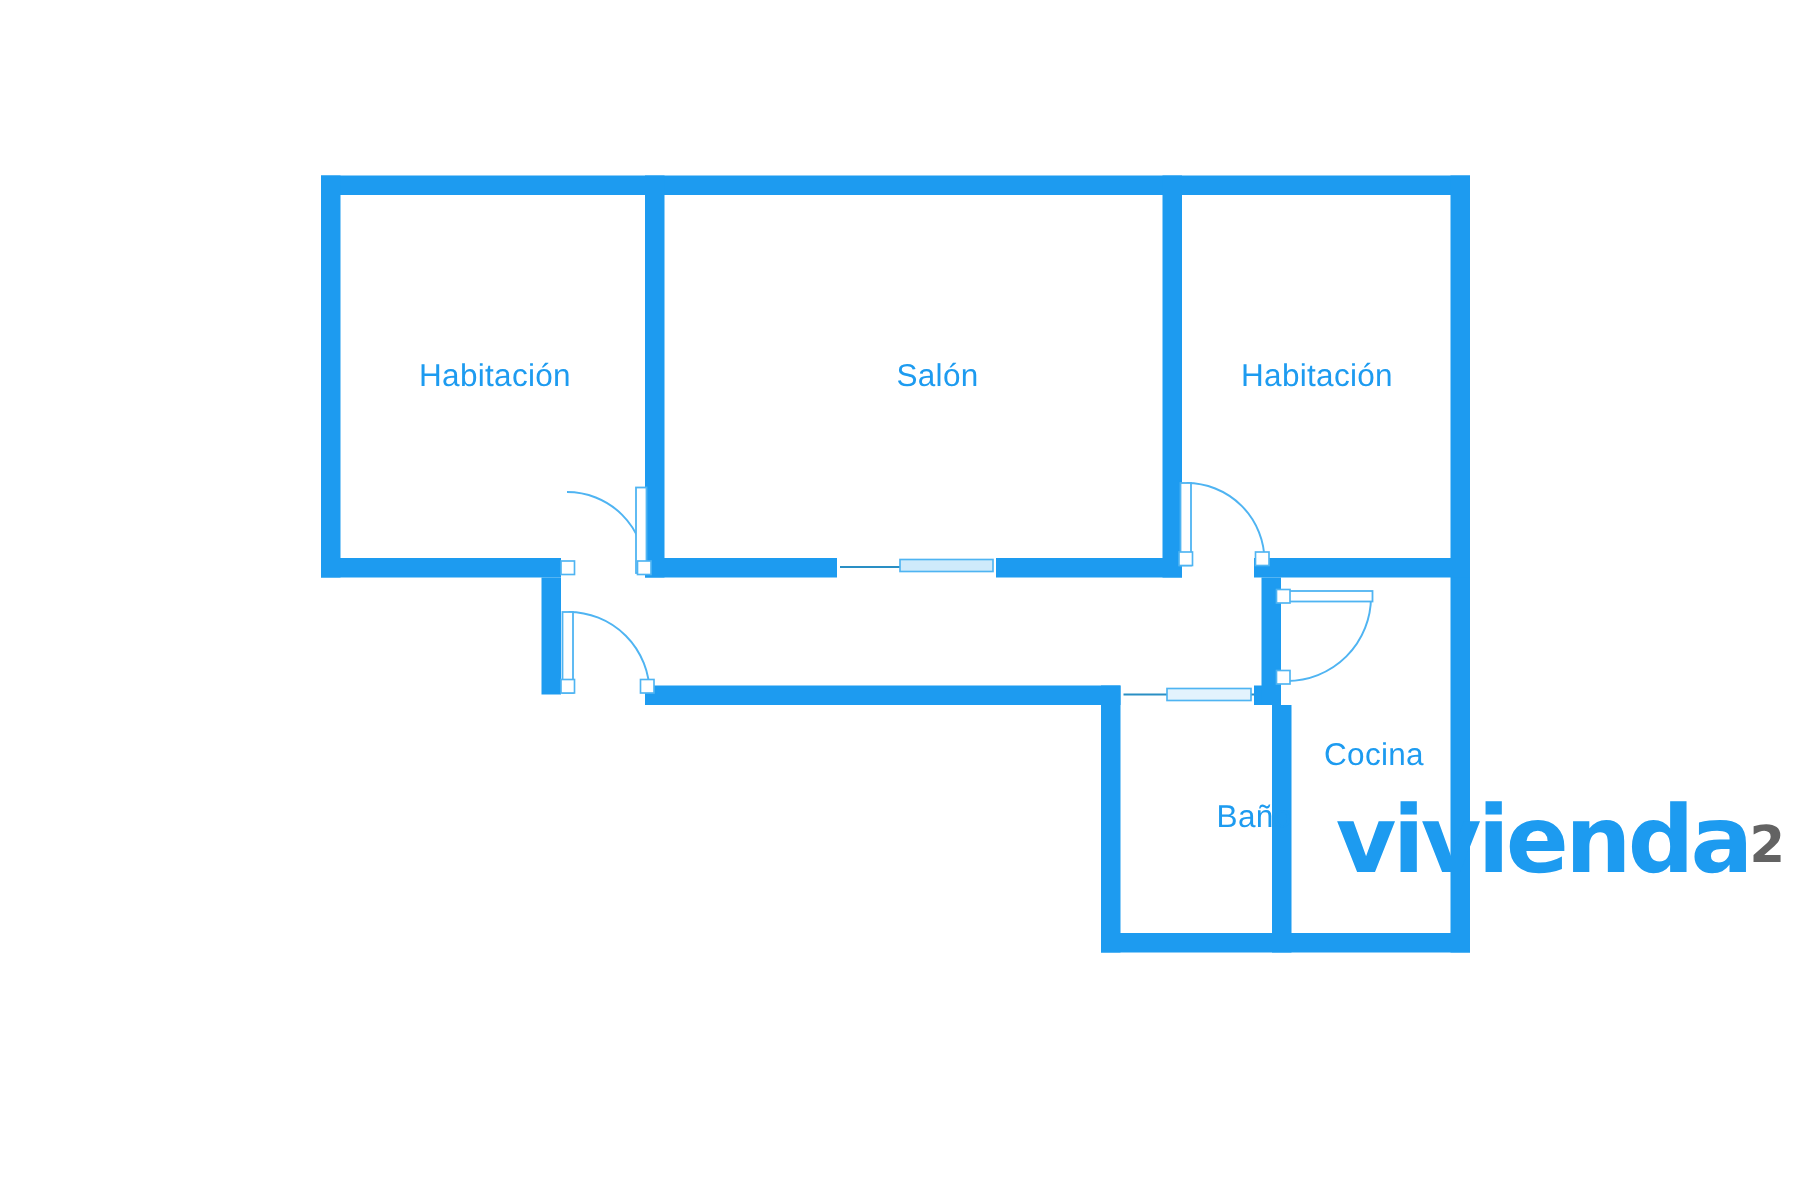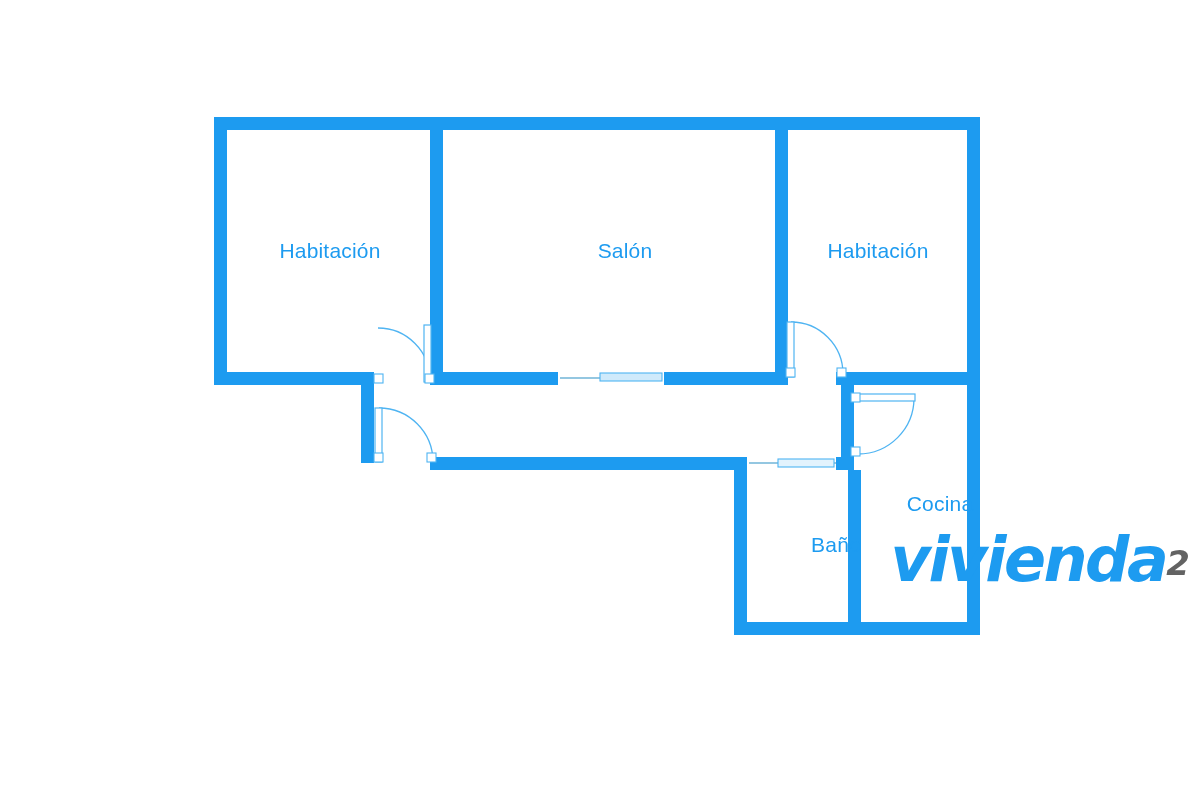--- a/index.html
+++ b/index.html
@@ -36,21 +36,20 @@
     font-weight: 400;
     white-space: nowrap;
     transform: translate(-50%, -50%);
     letter-spacing: 0.2px;
   }
   #brand-logo {
     position: absolute;
     right: 10px;
     bottom: 0px;
     line-height: 1;
-    font-style: italic;
   }
   #brand-wordmark {
     font-family: "DejaVu Sans", sans-serif;
     font-size: 62px;
     font-weight: bold;
     color: #1d9bf0;
     letter-spacing: -2.5px;
     line-height: 0.95;
     display: inline-block;
   }
@@ -163,21 +162,21 @@
   </svg>
 
   <div class="room-label" style="left:330px; top:251px;">Habitación</div>
 
   <div class="room-label" style="left:609px; top:251px;margin-left:16px;">Salón</div>
 
   <div class="room-label" style="left:878px; top:251px;">Habitación</div>
 
   <div class="room-label" style="left:836px; top:545px;">Baño</div>
 
-  <div class="room-label" style="left:940px; top:504px;">Cocina</div>
+  <div class="room-label" style="left:916px; top:504px;">Cocina</div>
 
   <div id="brand-logo">
     <div>
       <span id="brand-wordmark">vivienda</span><span id="brand-superscript">2</span>
     </div>
   </div>
 
 </div>
 
 </body></html>

